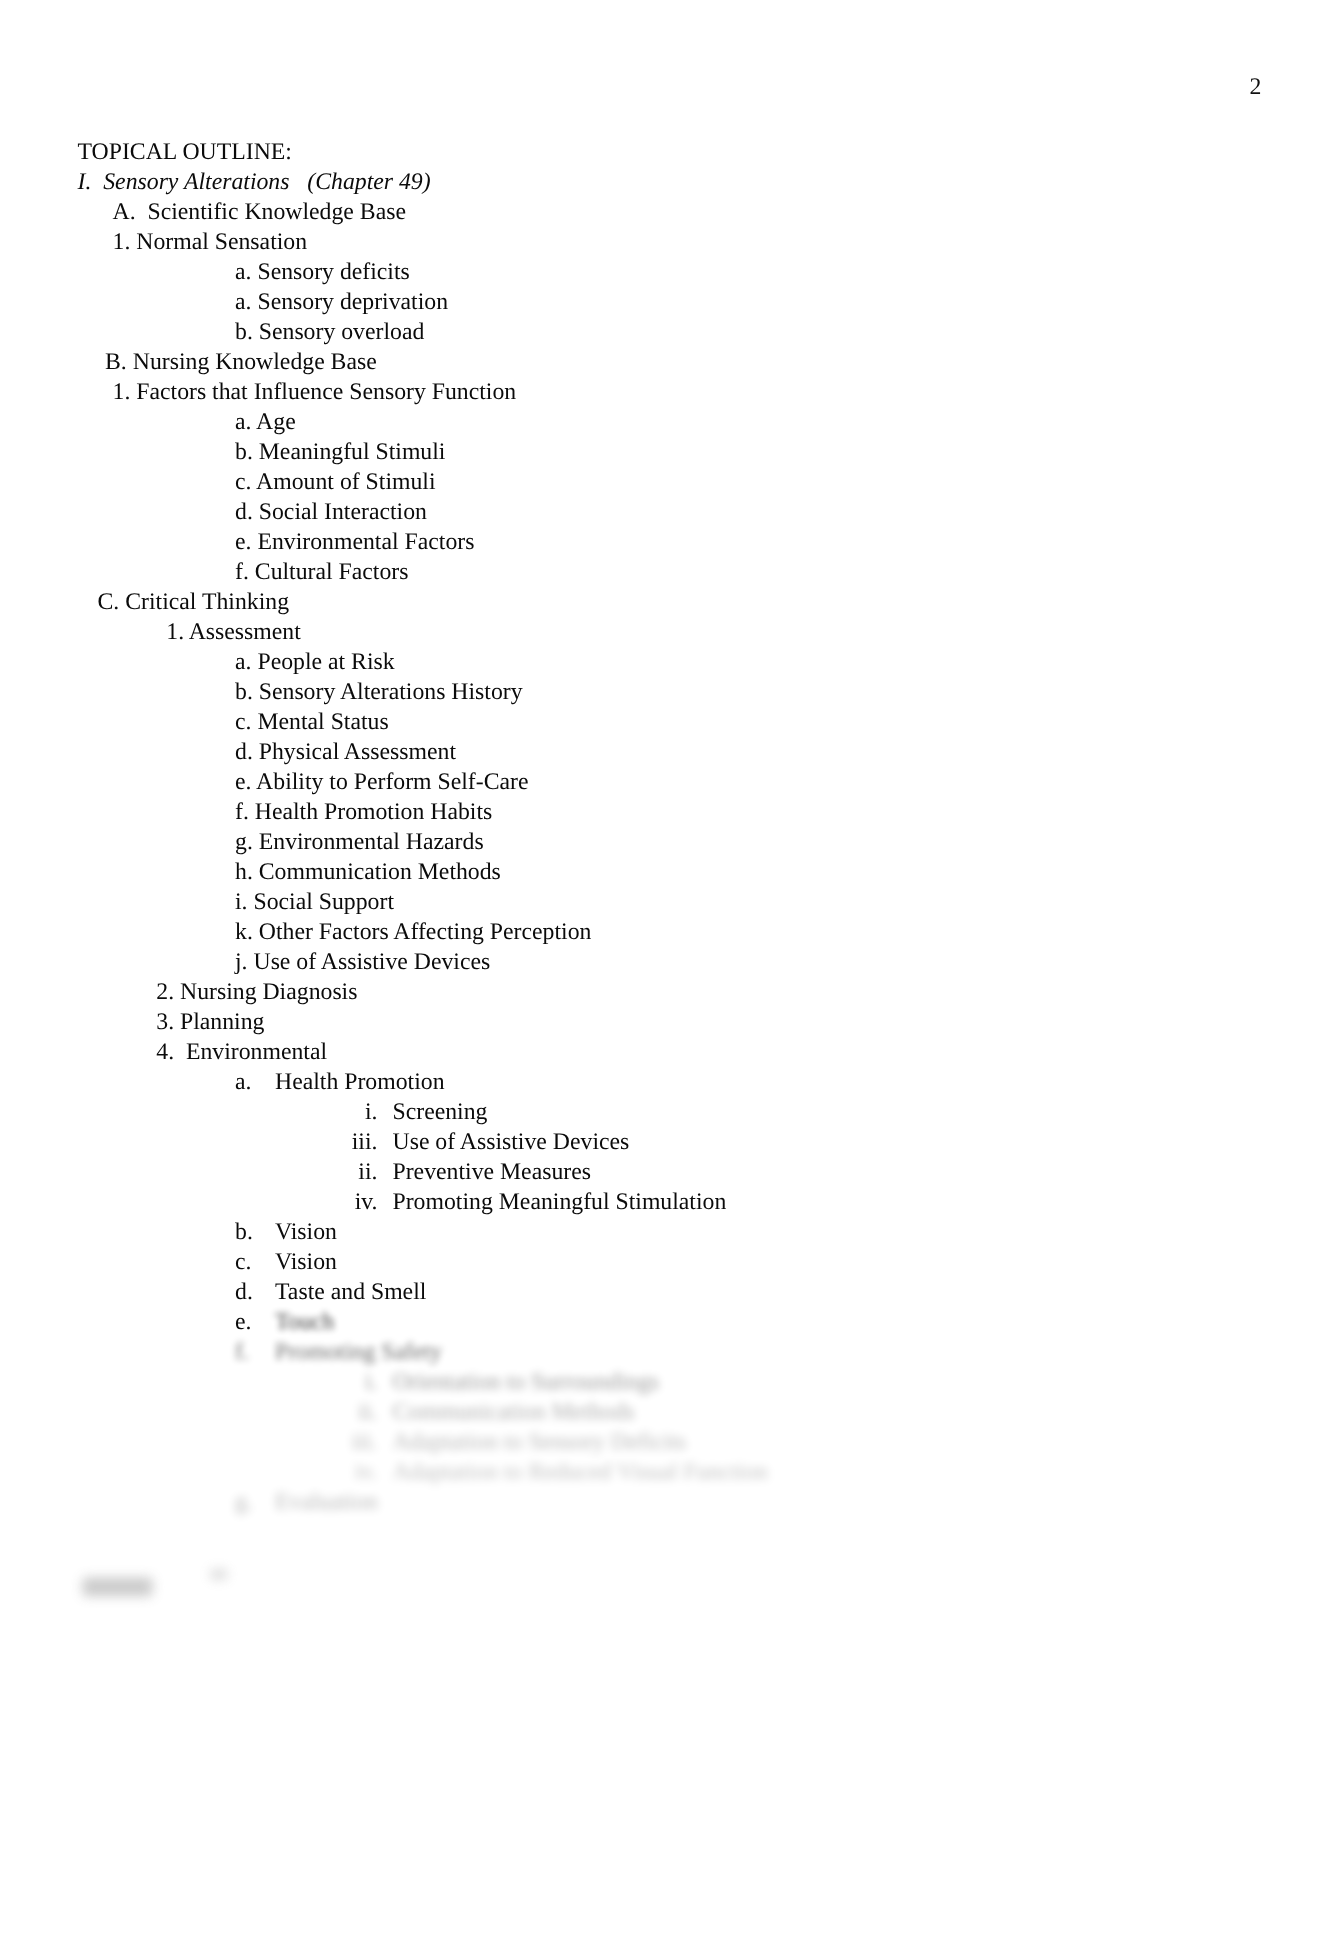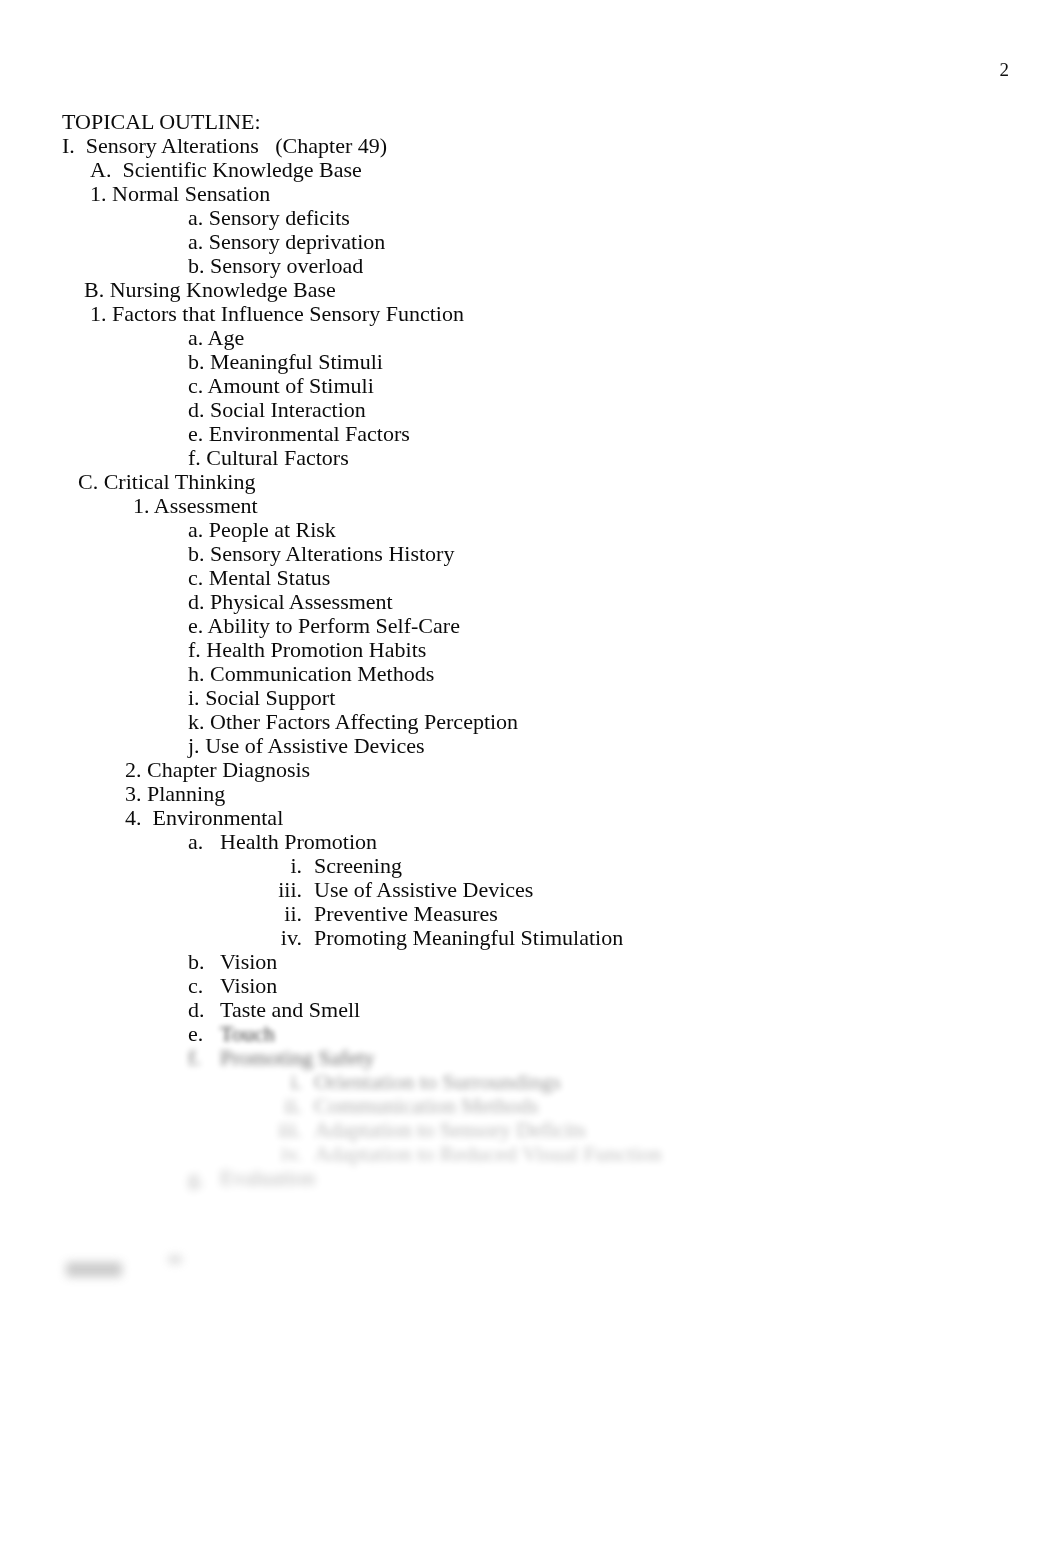--- a/index.html
+++ b/index.html
@@ -27,30 +27,30 @@
   .outline {
     position: absolute;
     top: 110px;
     left: 0;
     width: 1062px;
   }
   .line {
     position: relative;
     height: 24px;
     line-height: 24px;
-    font-size: 22px;
+    font-size: 19px;
     white-space: pre;
     color: #0b0b0b;
   }
   .line .marker {
     display: inline-block;
   }
   
   .l-title   { padding-left: 62px; }
-  .l-roman   { padding-left: 62px; }
+  .l-roman   { padding-left: 62px; font-style: italic; }
   .l-alphaA  { padding-left: 90px; }
   .l-alphaB  { padding-left: 84px; }
   .l-alphaCD { padding-left: 78px; }
   .l-num1    { padding-left: 90px; }
   .l-num1b   { padding-left: 133px; }
   .l-num2    { padding-left: 125px; }
   .l-letter  { padding-left: 188px; }
   .l-letter2 { padding-left: 188px; }
   .l-rn      { padding-left: 250px; }
 
@@ -141,30 +141,31 @@
     <div class="line l-letter2"><span class="marker">b.</span> <span>Sensory Alterations History</span></div>
 
     <div class="line l-letter2"><span class="marker">c.</span> <span>Mental Status</span></div>
 
     <div class="line l-letter2"><span class="marker">d.</span> <span>Physical Assessment</span></div>
 
     <div class="line l-letter2"><span class="marker">e.</span> <span>Ability to Perform Self-Care</span></div>
 
     <div class="line l-letter2"><span class="marker">f.</span> <span>Health Promotion Habits</span></div>
 
+    <div class="line l-letter2"><span class="marker">g.</span> <span>Environmental Hazards</span></div>
 
     <div class="line l-letter2"><span class="marker">h.</span> <span>Communication Methods</span></div>
 
     <div class="line l-letter2"><span class="marker">i.</span> <span>Social Support</span></div>
 
     <div class="line l-letter2"><span class="marker">k.</span> <span>Other Factors Affecting Perception</span></div>
 
     <div class="line l-letter2"><span class="marker">j.</span> <span>Use of Assistive Devices</span></div>
 
-    <div class="line l-num2"><span class="marker">2.</span> <span>Chapter Diagnosis</span></div>
+    <div class="line l-num2"><span class="marker">2.</span> <span>Nursing Diagnosis</span></div>
 
     <div class="line l-num2"><span class="marker">3.</span> <span>Planning</span></div>
 
     <div class="line l-num2"><span class="marker">4.</span>  <span>Environmental</span></div>
 
     <div class="line l-letter2"><span class="mk-letter">a.</span><span>Health Promotion</span></div>
 
     <div class="line l-rn"><span class="mk-roman">i.</span><span>Screening</span></div>
 
     <div class="line l-rn"><span class="mk-roman">iii.</span><span>Use of Assistive Devices</span></div>

